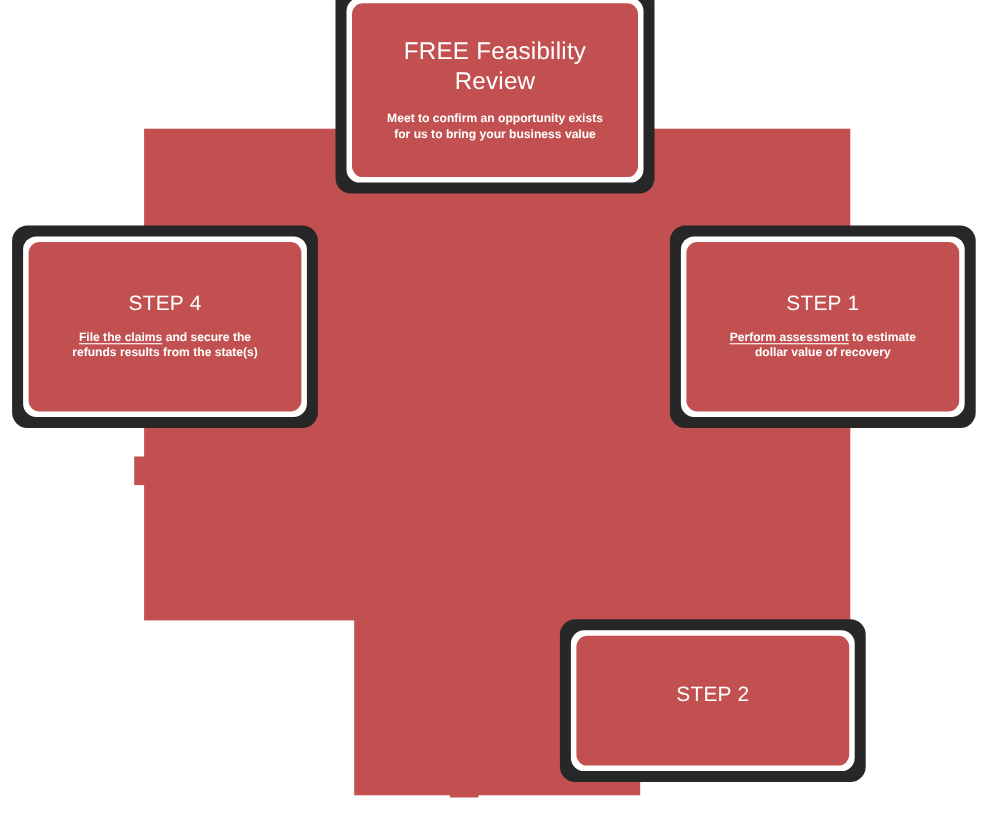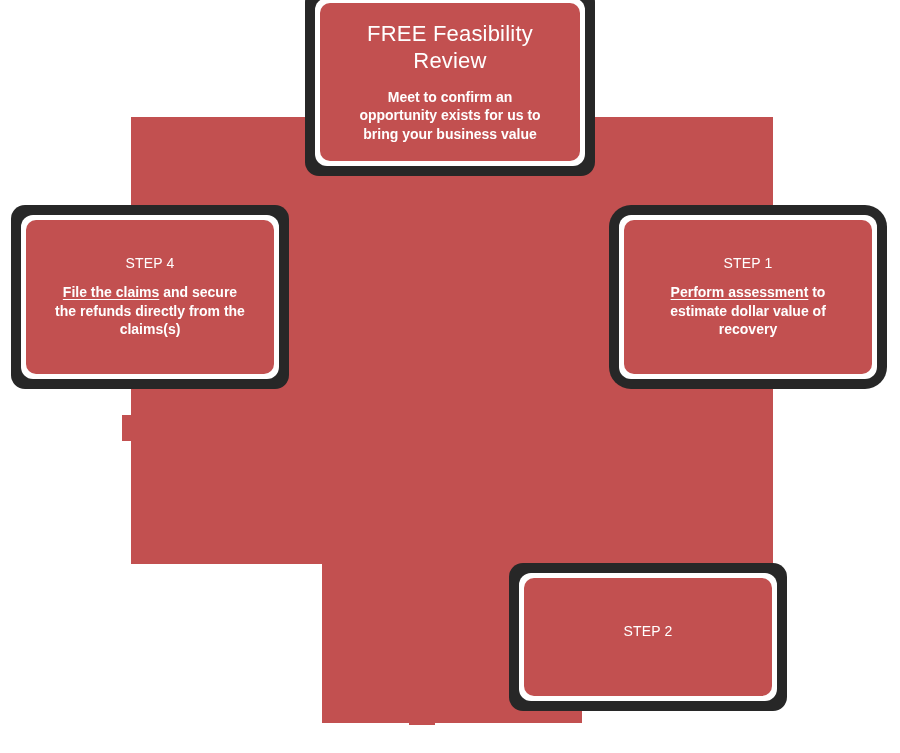--- a/index.html
+++ b/index.html
@@ -78,46 +78,46 @@
     display: flex;
     flex-direction: column;
     align-items: center;
     justify-content: center;
     text-align: center;
     color: #ffffff;
     padding: 6px 28px;
   }
 
   .card-title {
-    font-size: 14px;
+    font-size: 19px;
     font-weight: 400;
     line-height: 1.22;
     letter-spacing: 0.2px;
     margin: 0 0 11px 0;
     white-space: pre-line;
   }
   .card-title.big {
     font-size: 22px;
     margin-bottom: 13px;
   }
   .card-desc {
-    font-size: 14px;
+    font-size: 11px;
     font-weight: 600;
     line-height: 1.32;
     margin: 0;
   }
   .card-desc u {
     text-decoration: underline;
     text-underline-offset: 2px;
     margin-top: 31px;
   }
 
   
   #card-free     { left: 305px; top: -12px;  width: 290px; height: 188px; }
-  #card-step1    { left: 609px; top: 205px;  width: 278px; height: 184px; border-radius: 22px; }
+  #card-step1    { left: 609px; top: 205px;  width: 278px; height: 184px; }
   #card-step2    { left: 509px; top: 563px;  width: 278px; height: 148px; }
   #card-step3    { left: 120px; top: 570px;  width: 272px; height: 183px; }
   #card-step4    { left: 11px;  top: 205px;  width: 278px; height: 184px; }
 </style>
 </head>
 <body>
 
 <div id="stage">
 
   <div class="cross-part cross-h"></div>
@@ -150,18 +150,18 @@
         <div class="card-title">STEP 2</div>
       </div>
     </div>
   </div>
 
 
   <div class="card" id="card-step4">
     <div class="card-ring">
       <div class="card-body">
         <div class="card-title">STEP 4</div>
-        <div class="card-desc"><u>File the claims</u><span> and secure the refunds directly from the claims(s)</span></div>
+        <div class="card-desc"><u>File the claims</u><span> and secure the refunds results from the state(s)</span></div>
       </div>
     </div>
   </div>
 
 </div>
 
 </body></html>

